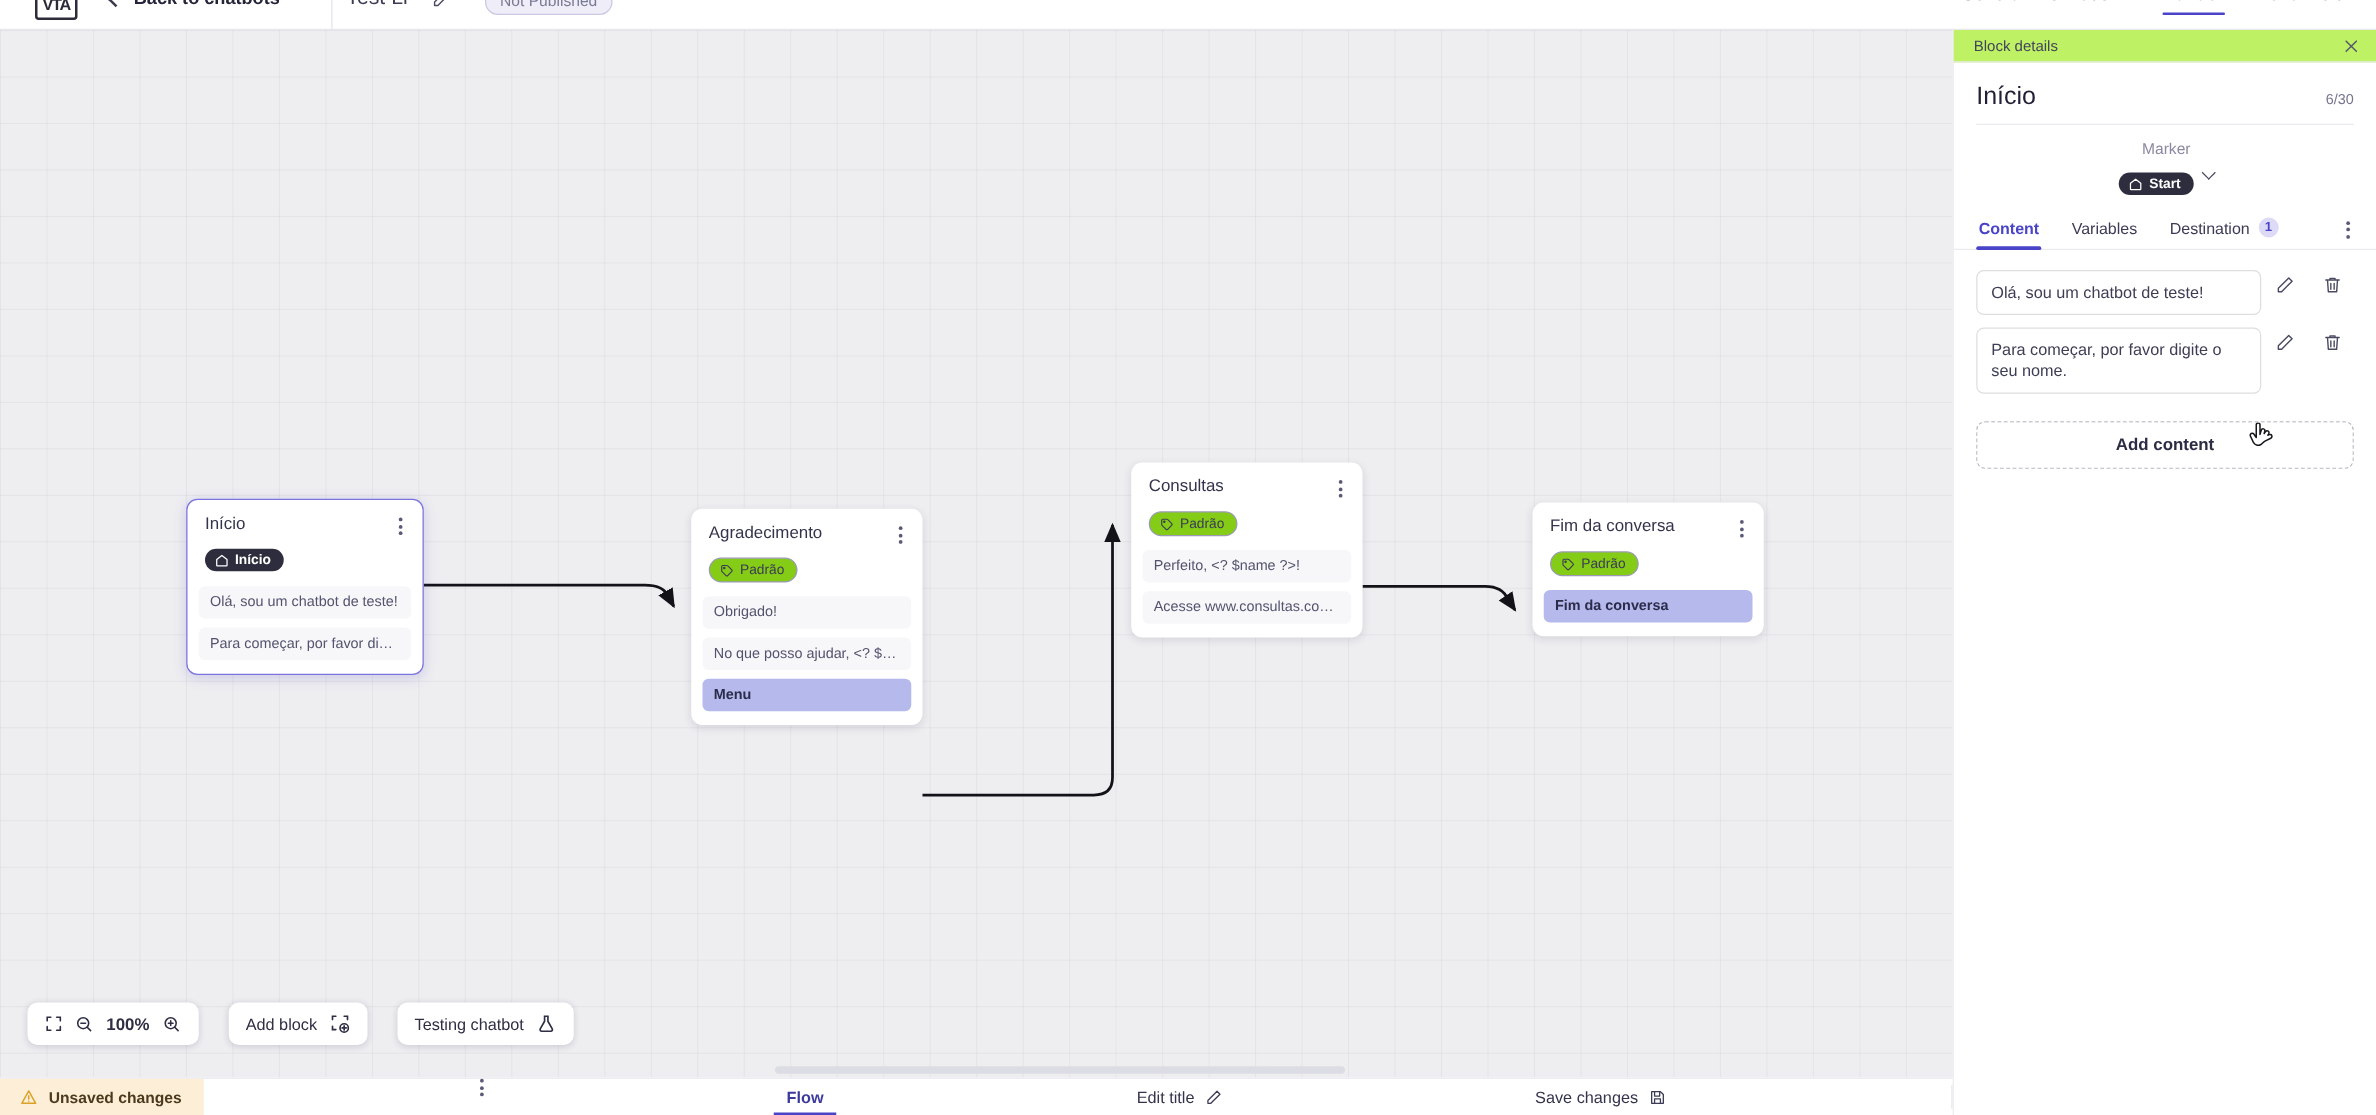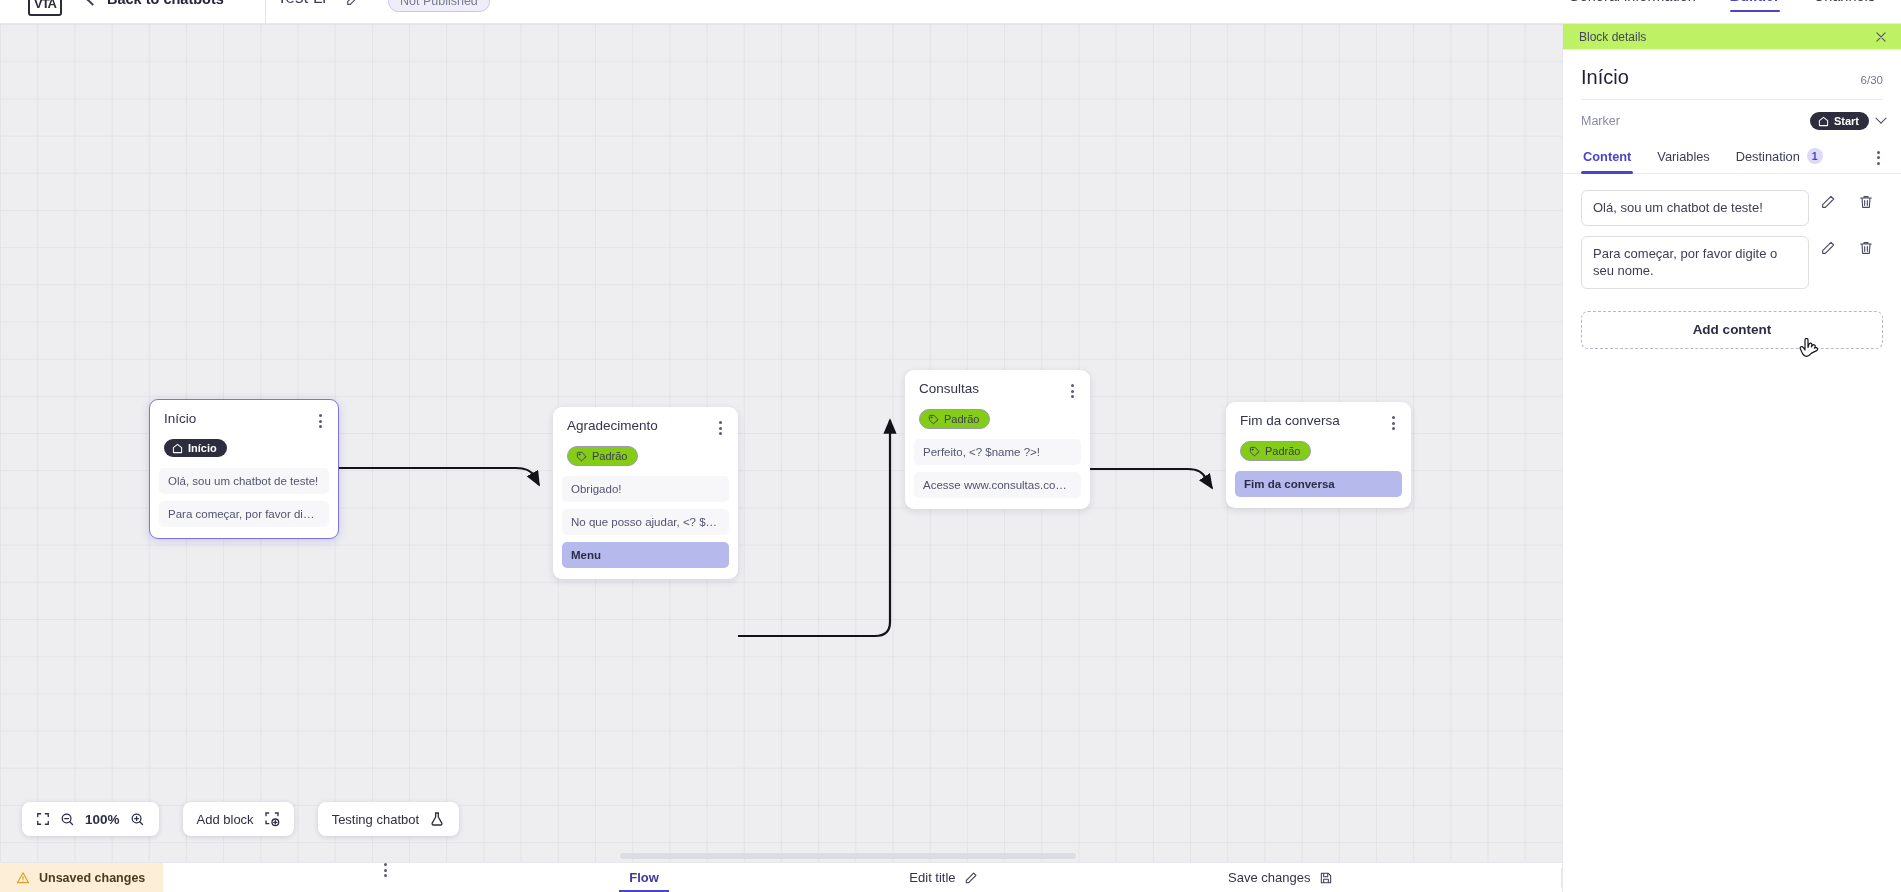--- a/index.html
+++ b/index.html
@@ -155,20 +155,21 @@
     display: flex; align-items: baseline; justify-content: space-between;
     padding: 16px 18px 10px 18px;
   }
   .panel-title { font-size: 20px; color: #1f1f35; }
   .panel-count { font-size: 11.5px; color: #75758e; text-align: right; }
   .panel-rule { height: 1px; background: #e9e9f0; margin: 0 18px; }
 
   .marker-row {
     display: flex; align-items: center; justify-content: space-between;
     padding: 12px 16px 12px 18px;
+    flex-direction: column;
   }
   .marker-label { font-size: 12.5px; color: #8a8aa2; }
   .marker-right { display: flex; align-items: center; gap: 8px; cursor: pointer; }
   .chev-down { width: 8px; height: 8px; border-right: 1.8px solid #4a4a66; border-bottom: 1.8px solid #4a4a66; transform: rotate(45deg) translate(-2px,-2px); }
 
   .panel-tabs {
     display: flex; align-items: center; gap: 22px;
     padding: 0 18px; position: relative;
     border-bottom: 1px solid #eaeaf0;
   }
@@ -438,21 +439,21 @@
 
   <div class="panel-title-row">
     <span class="panel-title">Início</span>
     <span class="panel-count">6/30</span>
   </div>
   <div class="panel-rule"></div>
 
   <div class="marker-row">
     <span class="marker-label">Marker</span>
     <span class="marker-right">
-      <span class="tag tag-start" style="margin-top:0;justify-content:flex-end;">
+      <span class="tag tag-start" style="margin-top:12px;justify-content:flex-end;">
         <svg width="11" height="11" viewBox="0 0 24 24" fill="none" stroke="#ffffff" stroke-width="2.2" stroke-linecap="round" stroke-linejoin="round">
           <path d="M3 10l9-7 9 7v10a1 1 0 0 1-1 1H4a1 1 0 0 1-1-1z"></path>
         </svg>
         <span>Start</span>
       </span>
       <span class="chev-down"></span>
     </span>
   </div>
 
   <div class="panel-tabs">

